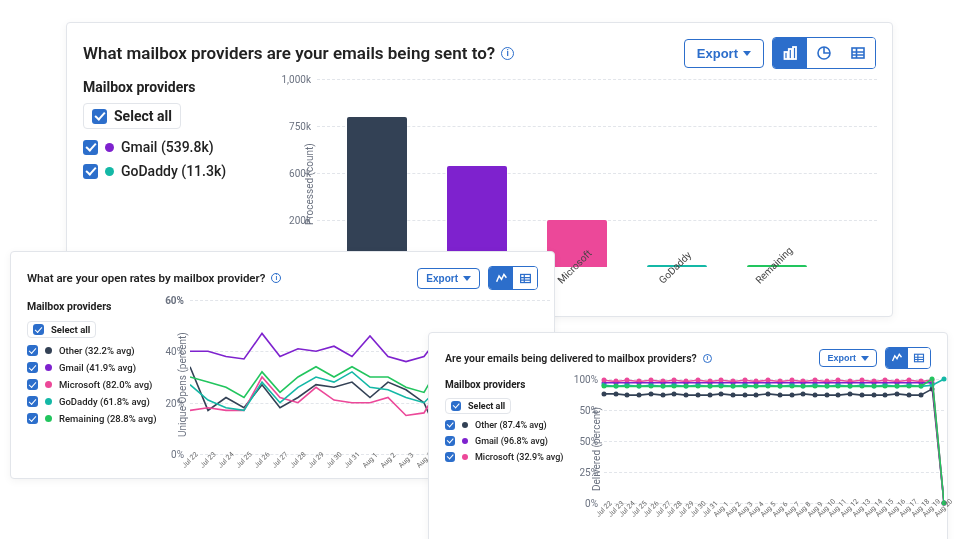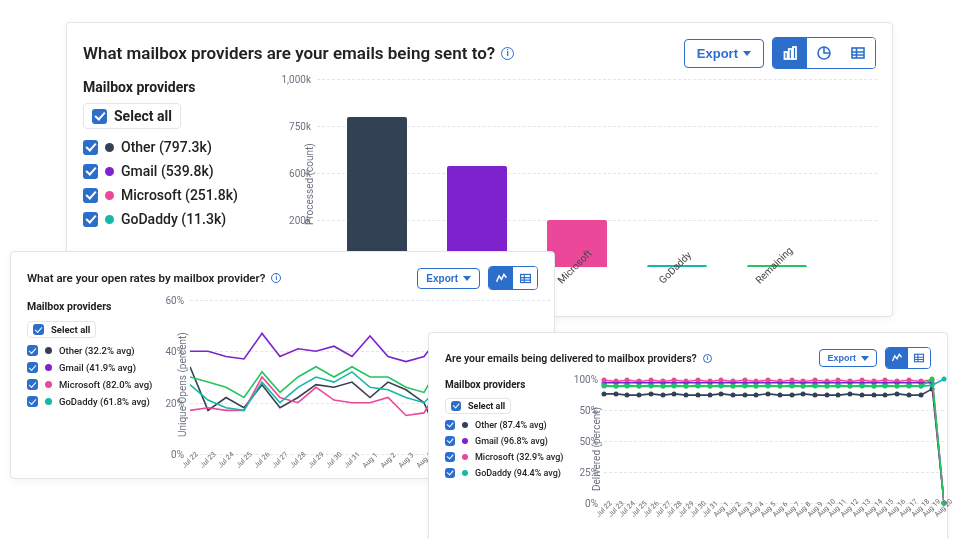--- a/index.html
+++ b/index.html
@@ -143,32 +143,22 @@
       <div class="providers-title">Mailbox providers</div>
       <div class="select-all-box">
         <div class="chk-row" style="padding:0">
           <span class="chk"></span>
           <span style="font-weight:700">Select all</span>
         </div>
       </div>
       <div id="c1-items">
           <div class="chk-row">
             <span class="chk"></span>
-            <span class="dot" style="background:#334155"></span>
-            <span>Other (797.3k)</span>
-          </div>
-          <div class="chk-row">
-            <span class="chk"></span>
             <span class="dot" style="background:#7e22ce"></span>
             <span>Gmail (539.8k)</span>
-          </div>
-          <div class="chk-row">
-            <span class="chk"></span>
-            <span class="dot" style="background:#ec4899"></span>
-            <span>Microsoft (251.8k)</span>
           </div>
           <div class="chk-row">
             <span class="chk"></span>
             <span class="dot" style="background:#14b8a6"></span>
             <span>GoDaddy (11.3k)</span>
           </div>
         </div>
     </div>
     <div class="chart-col">
       <div class="ylabel">Processed (count)</div>
@@ -245,27 +235,32 @@
           <div class="chk-row">
             <span class="chk"></span>
             <span class="dot" style="background:#ec4899"></span>
             <span>Microsoft (82.0% avg)</span>
           </div>
           <div class="chk-row">
             <span class="chk"></span>
             <span class="dot" style="background:#14b8a6"></span>
             <span>GoDaddy (61.8% avg)</span>
           </div>
+          <div class="chk-row">
+            <span class="chk"></span>
+            <span class="dot" style="background:#22c55e"></span>
+            <span>Remaining (28.8% avg)</span>
+          </div>
         </div>
     </div>
     <div class="chart-col">
       <div class="ylabel">Unique Opens (percent)</div>
       <div class="plot-area" id="c2-plot" style="width: 360px; height: 170px;">
           <div class="gridline" style="top: 0px;"></div>
-          <div class="gridlabel" style="top: 0px;">60%</div>
+          <div class="gridlabel" style="top: 0px; font-weight: bold;">60%</div>
           <div class="gridline" style="top: 51.3333px;"></div>
           <div class="gridlabel" style="top: 51.3333px;">40%</div>
           <div class="gridline" style="top: 102.667px;"></div>
           <div class="gridlabel" style="top: 102.667px;">20%</div>
           <div class="gridline" style="top: 154px;"></div>
           <div class="gridlabel" style="top: 154px;">0%</div>
           <svg class="lines" width="360" height="154">
             <path d="M0.0 66.7 L18.0 110.4 L36.0 97.5 L54.0 107.8 L72.0 84.7 L90.0 107.8 L108.0 97.5 L126.0 84.7 L144.0 87.3 L162.0 82.1 L180.0 97.5 L198.0 82.1 L216.0 89.8 L234.0 102.7 L252.0 143.7 L270.0 146.3 L288.0 143.7 L306.0 77.0 L324.0 97.5 L342.0 82.1 L360.0 87.3 " fill="none" stroke="#334155" stroke-width="1.6"></path>
             <path d="M0.0 51.3 L18.0 51.3 L36.0 56.5 L54.0 59.0 L72.0 33.4 L90.0 56.5 L108.0 48.8 L126.0 51.3 L144.0 46.2 L162.0 56.5 L180.0 35.9 L198.0 56.5 L216.0 61.6 L234.0 56.5 L252.0 33.4 L270.0 38.5 L288.0 56.5 L306.0 43.6 L324.0 56.5 L342.0 33.4 L360.0 41.1 " fill="none" stroke="#7e22ce" stroke-width="1.6"></path>
             <path d="M0.0 110.4 L18.0 107.8 L36.0 110.4 L54.0 110.4 L72.0 77.0 L90.0 97.5 L108.0 102.7 L126.0 87.3 L144.0 100.1 L162.0 102.7 L180.0 102.7 L198.0 97.5 L216.0 115.5 L234.0 112.9 L252.0 82.1 L270.0 77.0 L288.0 112.9 L306.0 84.7 L324.0 107.8 L342.0 66.7 L360.0 56.5 " fill="none" stroke="#ec4899" stroke-width="1.6"></path>
@@ -343,25 +338,20 @@
           </div>
           <div class="chk-row">
             <span class="chk"></span>
             <span class="dot" style="background:#7e22ce"></span>
             <span>Gmail (96.8% avg)</span>
           </div>
           <div class="chk-row">
             <span class="chk"></span>
             <span class="dot" style="background:#ec4899"></span>
             <span>Microsoft (32.9% avg)</span>
-          </div>
-          <div class="chk-row">
-            <span class="chk"></span>
-            <span class="dot" style="background:#14b8a6"></span>
-            <span>GoDaddy (94.4% avg)</span>
           </div>
         </div>
     </div>
     <div class="chart-col">
       <div class="ylabel">Delivered (percent)</div>
       <div class="plot-area" id="c3-plot" style="width: 340px; height: 140px;">
           <div class="gridline" style="top: 0px;"></div>
           <div class="gridlabel" style="top: 0px;">100%</div>
           <div class="gridline" style="top: 31px;"></div>
           <div class="gridlabel" style="top: 31px;">50%</div>

